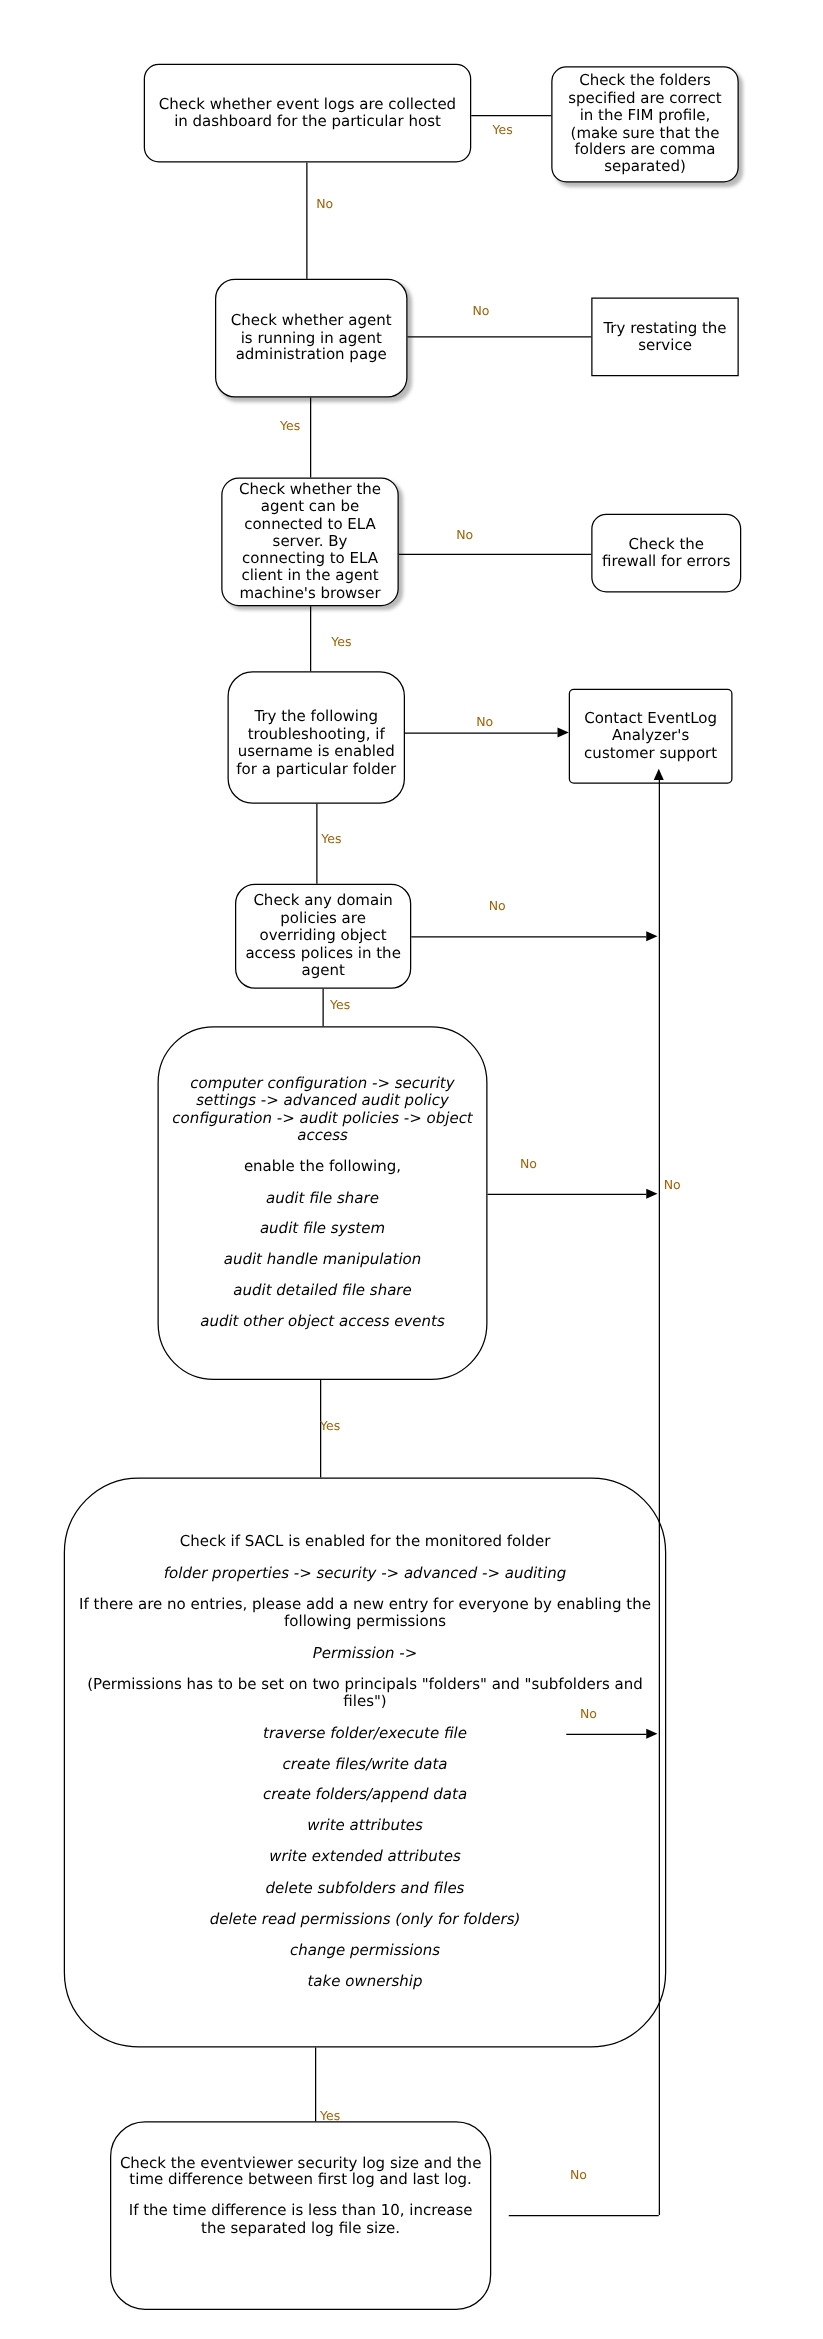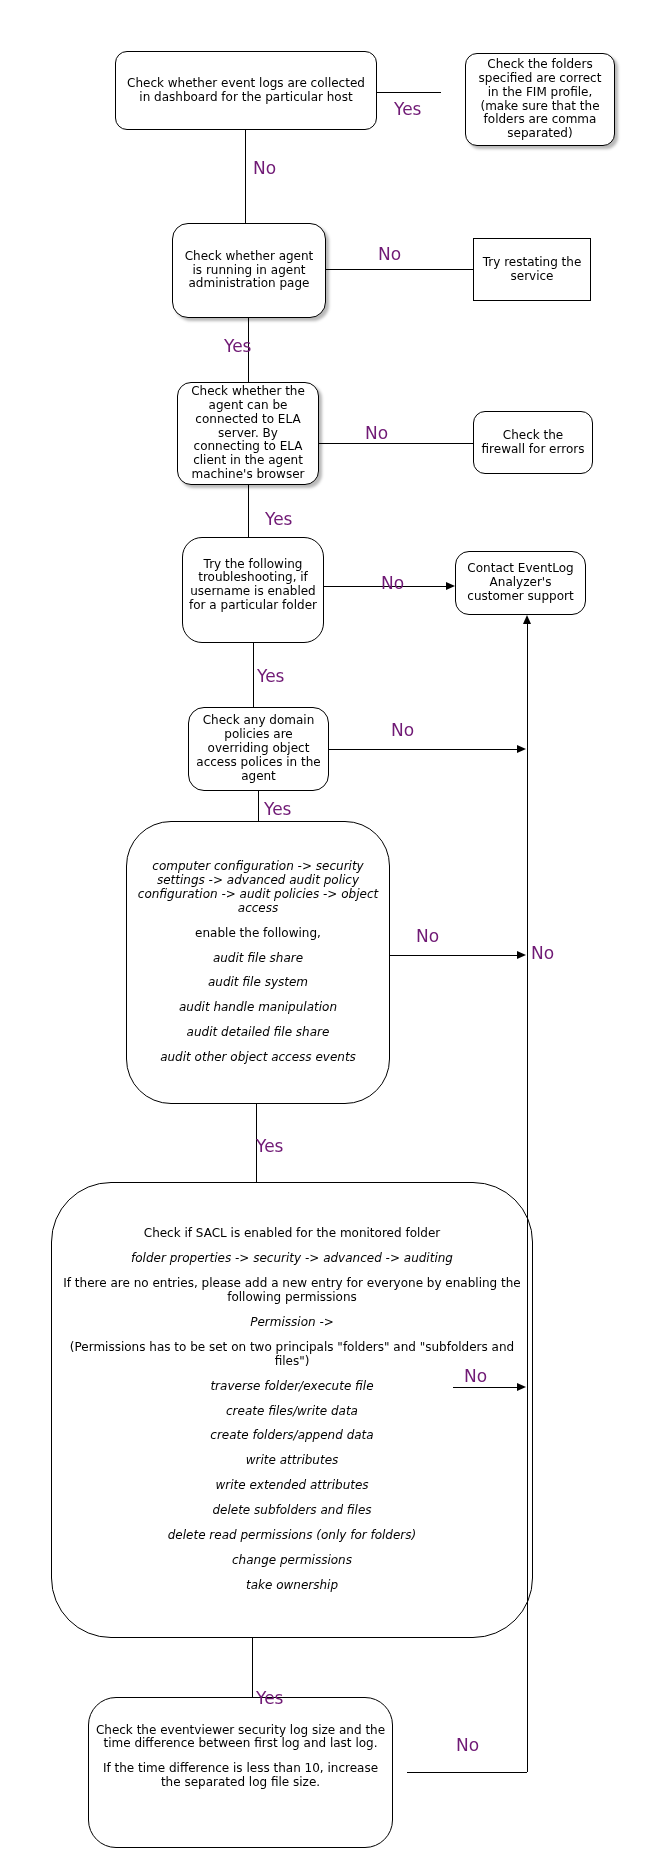--- a/index.html
+++ b/index.html
@@ -13,60 +13,60 @@
     border:1px solid #000000; display:flex; flex-direction:column;
     justify-content:center; align-items:center; text-align:center;
     font-size:12px; line-height:1.16; padding:4px 6px;
   }
   .node p { margin:5.5px 0; }
   .it { font-style:italic; }
   .shadow { box-shadow:3px 3px 3px rgba(0,0,0,0.28); }
   .hline, .vline { position:absolute; background:#000000; }
   .hline { height:1px; }
   .vline { width:1px; }
-  .lbl { position:absolute; font-size:17px; color:#701a75; white-space:nowrap; }
+  .lbl { position:absolute; font-size:10px; color:#a16207; white-space:nowrap; }
   .ah { position:absolute; width:0; height:0; }
   .ah-right { border-top:4.5px solid transparent; border-bottom:4.5px solid transparent; border-left:9px solid #000; }
   .ah-up { border-left:4.5px solid transparent; border-right:4.5px solid transparent; border-bottom:9px solid #000; }
   .top-align { justify-content:flex-start; padding-top:20px; }
 </style>
 </head>
 <body>
 
 <div class="canvas">
 
   <div class="node" style="left:115px; top:51px; width:262px; height:79px; border-radius:12px;">
     <p>Check whether event logs are collected in dashboard for the particular host</p>
   </div>
 
-  <div class="node shadow" style="left:465px; top:53px; width:150px; height:93px; border-radius:12px;">
+  <div class="node shadow" style="left:441px; top:53px; width:150px; height:93px; border-radius:12px;">
     <p>Check the folders specified are correct in the FIM profile, (make sure that the folders are comma separated)</p>
   </div>
 
   <div class="node shadow" style="left:172px; top:223px; width:154px; height:95px; border-radius:16px;">
     <p>Check whether agent is running in agent administration page</p>
   </div>
 
   <div class="node" style="left:473px; top:238px; width:118px; height:63px; border-radius:0;">
     <p>Try restating the service</p>
   </div>
 
   <div class="node shadow" style="left:177px; top:382px; width:142px; height:103px; border-radius:14px;">
     <p>Check whether the agent can be connected to ELA server. By connecting to ELA client in the agent machine's browser</p>
   </div>
 
   <div class="node" style="left:473px; top:411px; width:120px; height:63px; border-radius:12px;">
     <p>Check the firewall for errors</p>
   </div>
 
-  <div class="node" style="left:182px; top:537px; width:142px; height:106px; border-radius:20px; justify-content:flex-start; padding-top:14px;">
+  <div class="node" style="left:182px; top:537px; width:142px; height:106px; border-radius:20px; justify-content:center; padding-top:14px;">
     <p>Try the following troubleshooting, if username is enabled for a particular folder</p>
   </div>
 
-  <div class="node" style="left:455px; top:551px; width:131px; height:64px; border-radius:14px;">
+  <div class="node" style="left:455px; top:551px; width:131px; height:76px; border-radius:4px;">
     <p>Contact EventLog Analyzer's customer support</p>
   </div>
 
   <div class="node" style="left:188px; top:707px; width:141px; height:84px; border-radius:16px;">
     <p>Check any domain policies are overriding object access polices in the agent</p>
   </div>
 
   <div class="node" style="left:126px; top:821px; width:264px; height:283px; border-radius:45px;">
     <p class="it">computer configuration -&gt; security settings -&gt; advanced audit policy configuration -&gt; audit policies -&gt; object access</p>
     <p>enable the following,</p>

